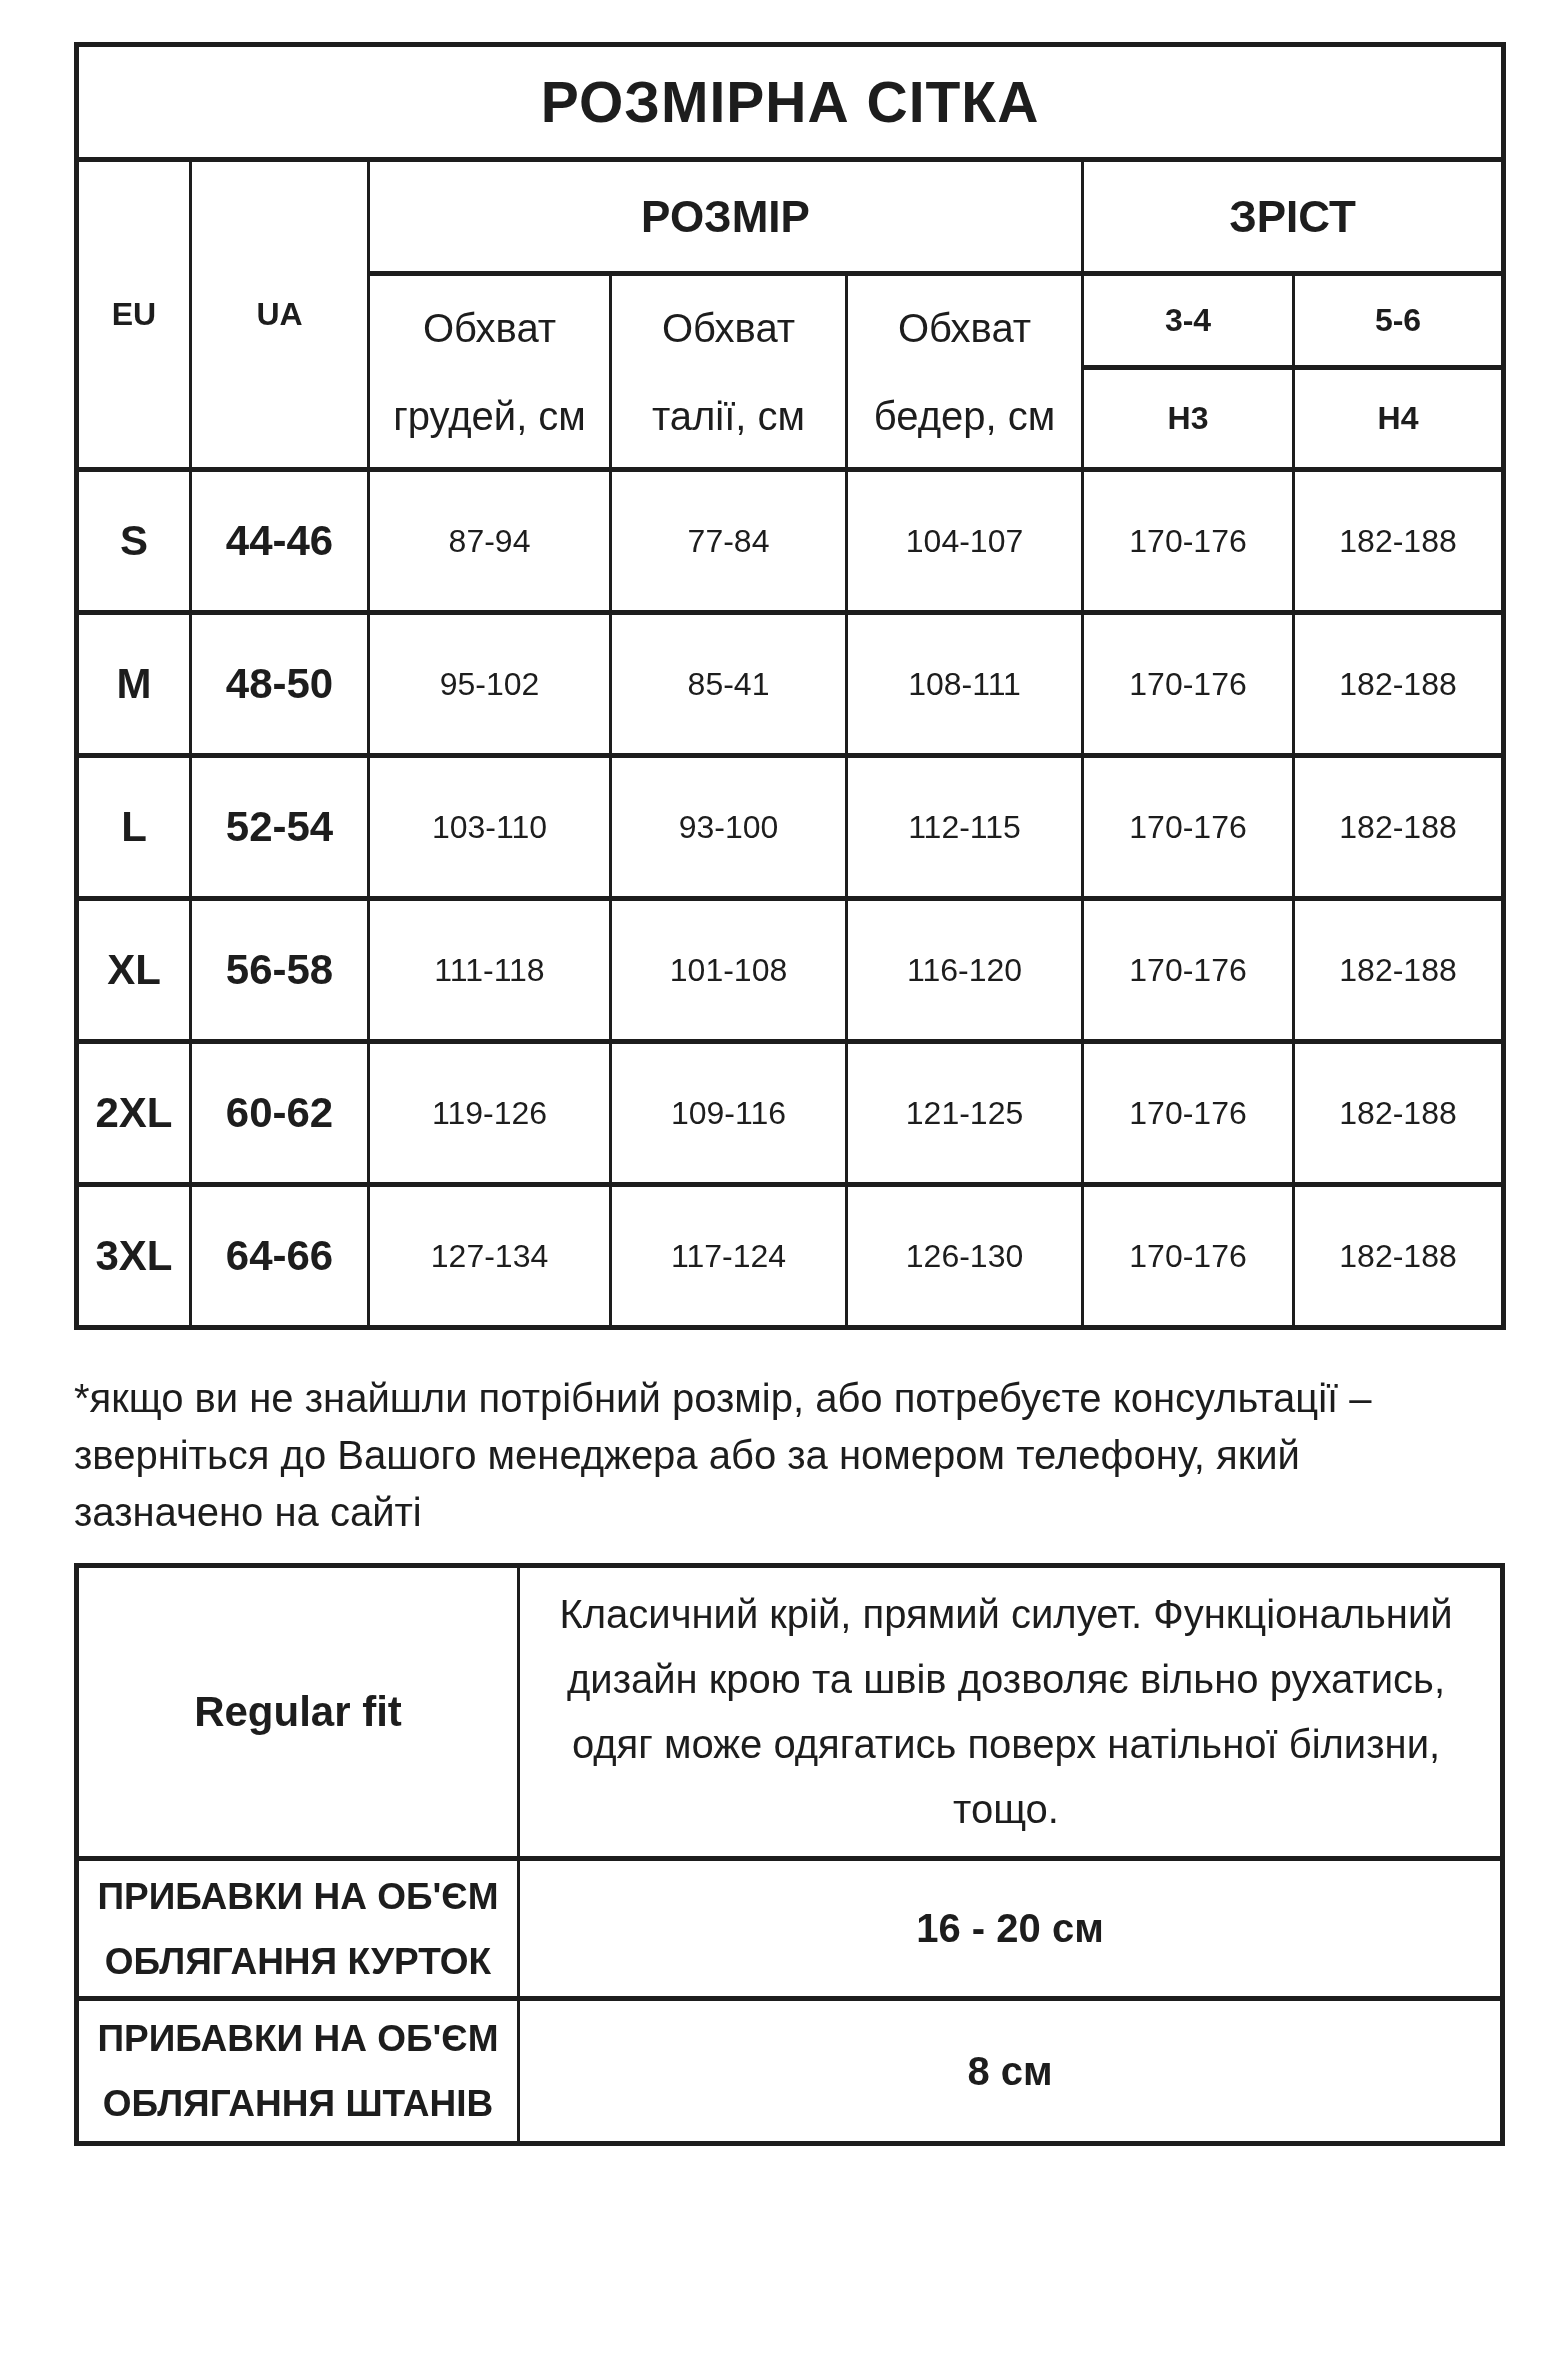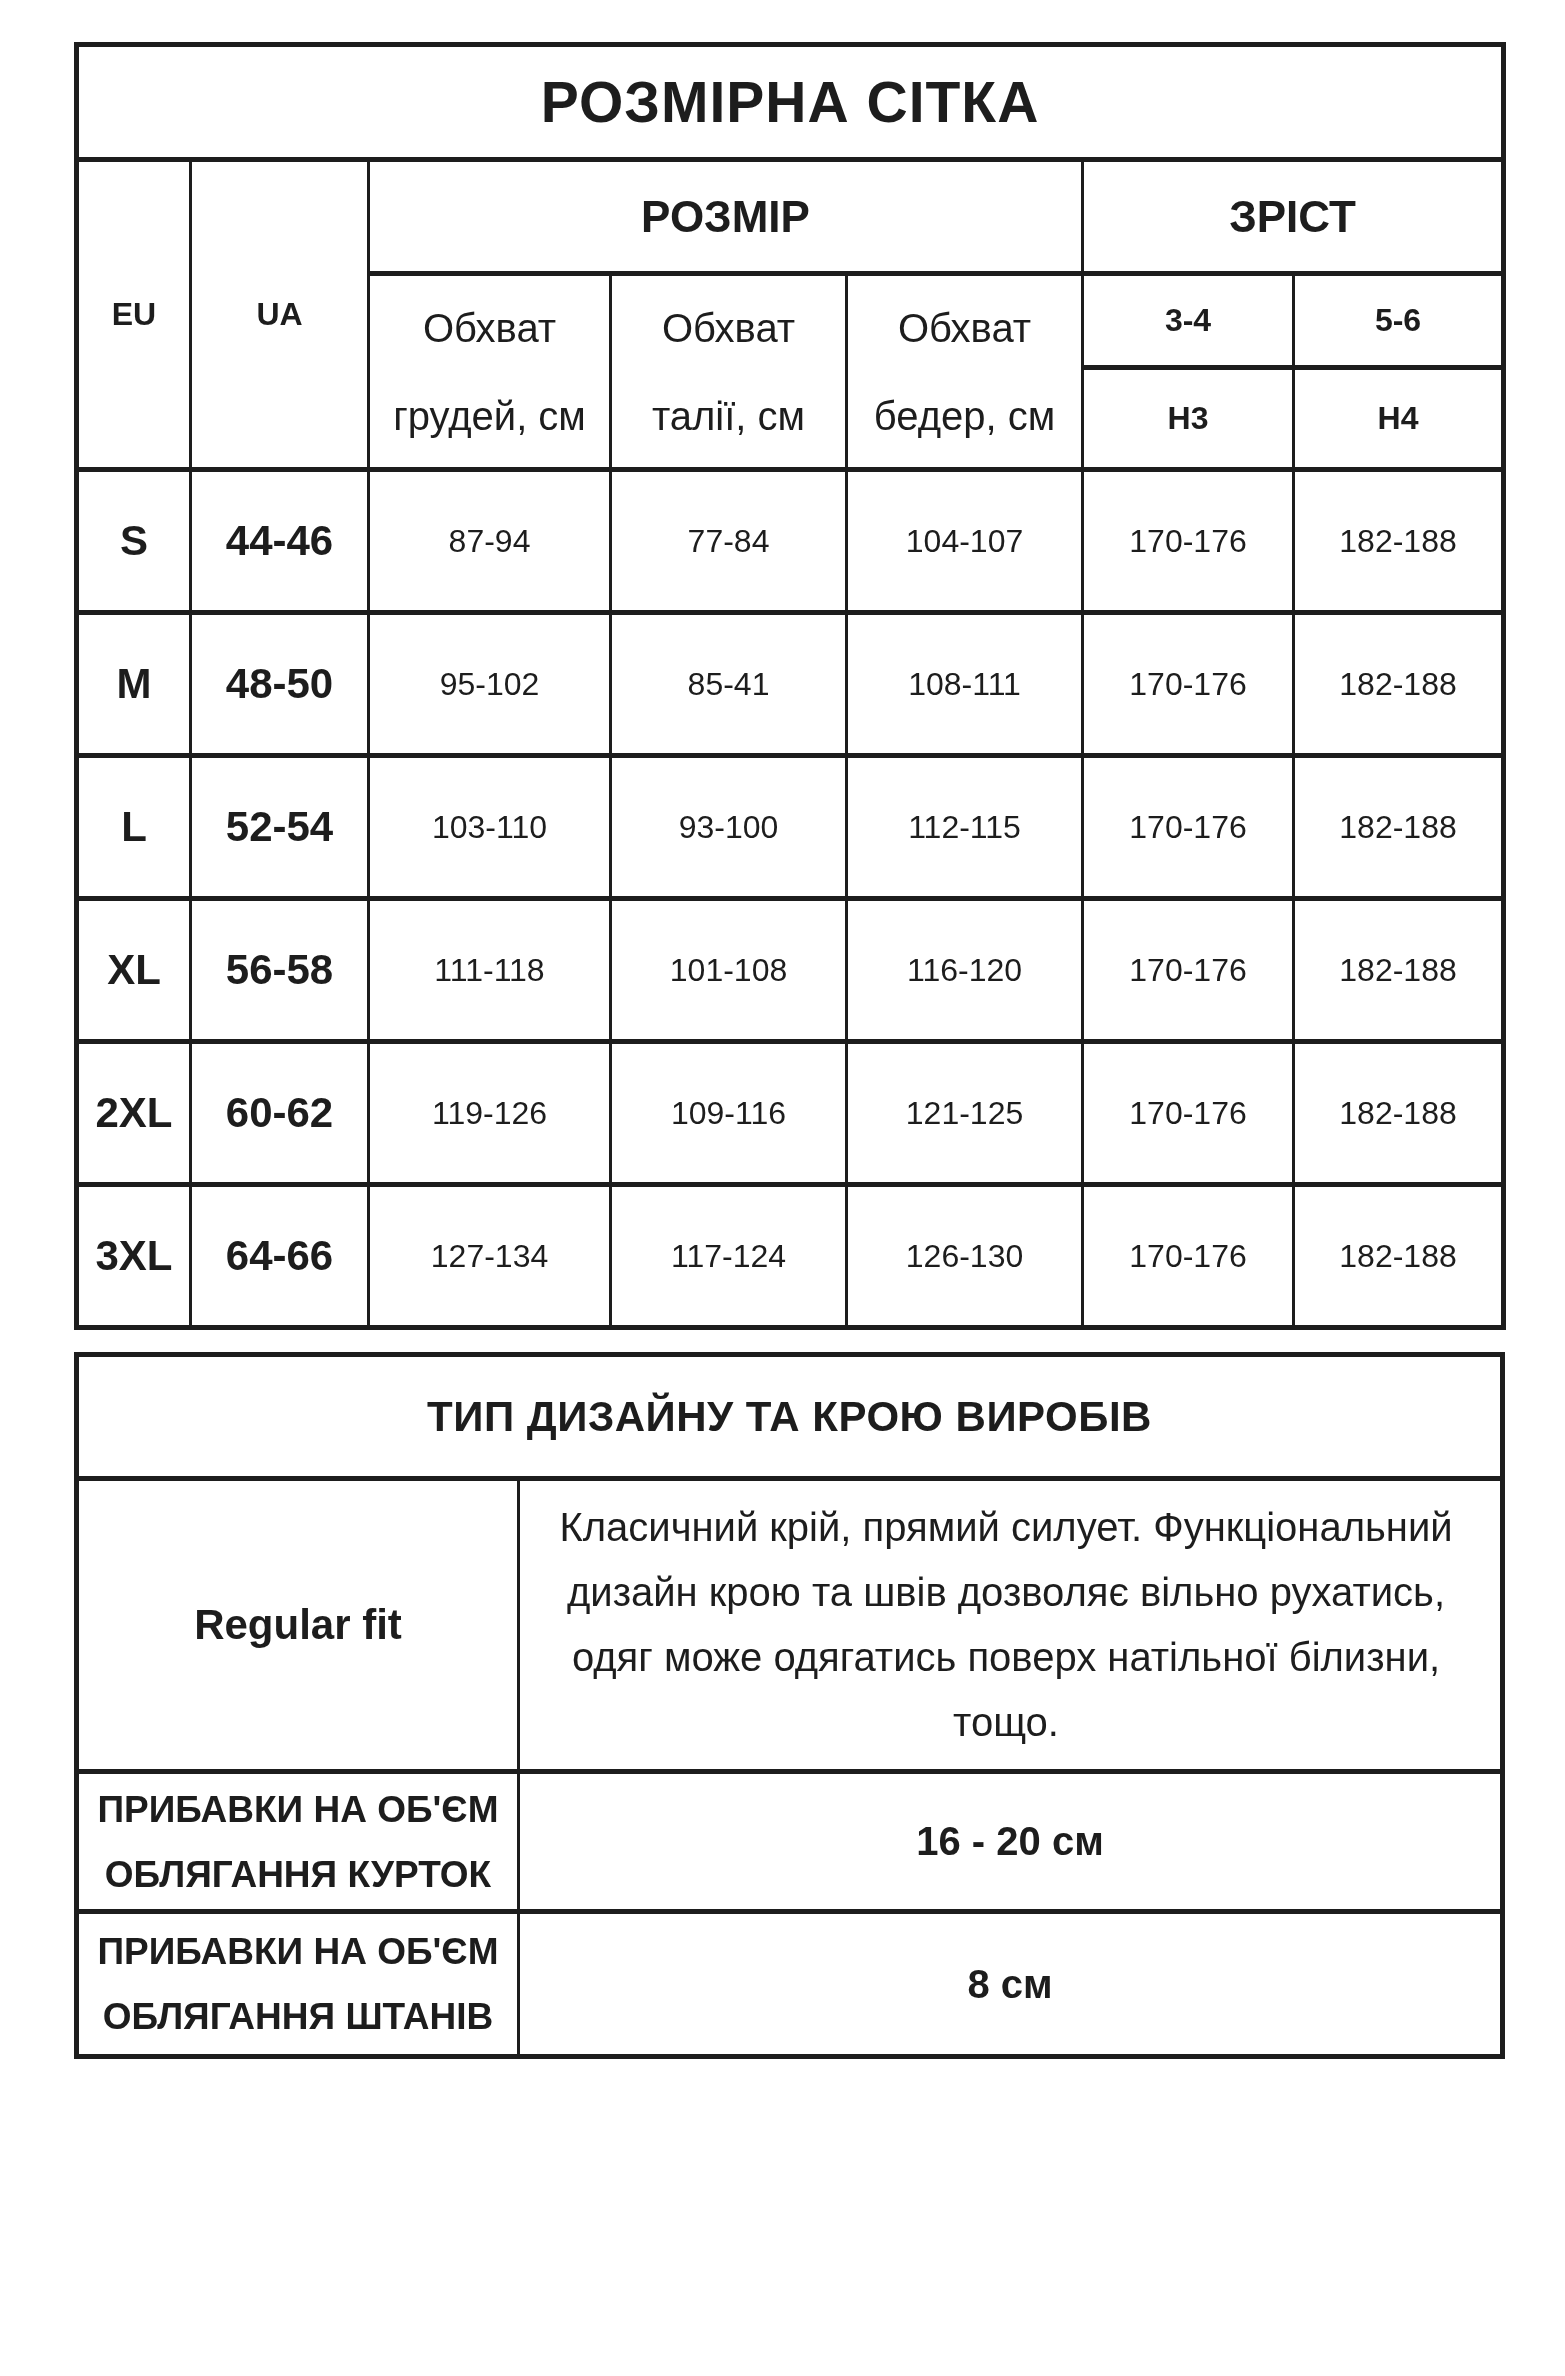--- a/index.html
+++ b/index.html
@@ -211,31 +211,33 @@
       <td class="data-b">64-66</td>
       <td class="data">127-134</td>
       <td class="data">117-124</td>
       <td class="data">126-130</td>
       <td class="data">170-176</td>
       <td class="data">182-188</td>
     </tr>
   </tbody>
     </table>
 
+  <div class="footnote">
+    <div>*якщо ви не знайшли потрібний розмір, або потребуєте консультації –</div>
+    <div>зверніться до Вашого менеджера або за номером телефону, який</div>
+    <div>зазначено на сайті</div>
+  </div>
 
   <table class="t2">
     <colgroup>
       <col style="width:442px">
       <col style="width:984px">
     </colgroup>
 
     <tbody>
-        <tr style="height:124px">
-      <td colspan="2" class="t2-title">ТИП ДИЗАЙНУ ТА КРОЮ ВИРОБІВ</td>
-    </tr>
 
     <tr style="height:292px">
       <td class="fit-name">Regular fit</td>
       <td class="fit-desc">
         <div class="desc-line">Класичний крій, прямий силует. Функціональний</div>
         <div class="desc-line">дизайн крою та швів дозволяє вільно рухатись,</div>
         <div class="desc-line">одяг може одягатись поверх натільної білизни,</div>
         <div class="desc-line">тощо.</div>
       </td>
     </tr>

